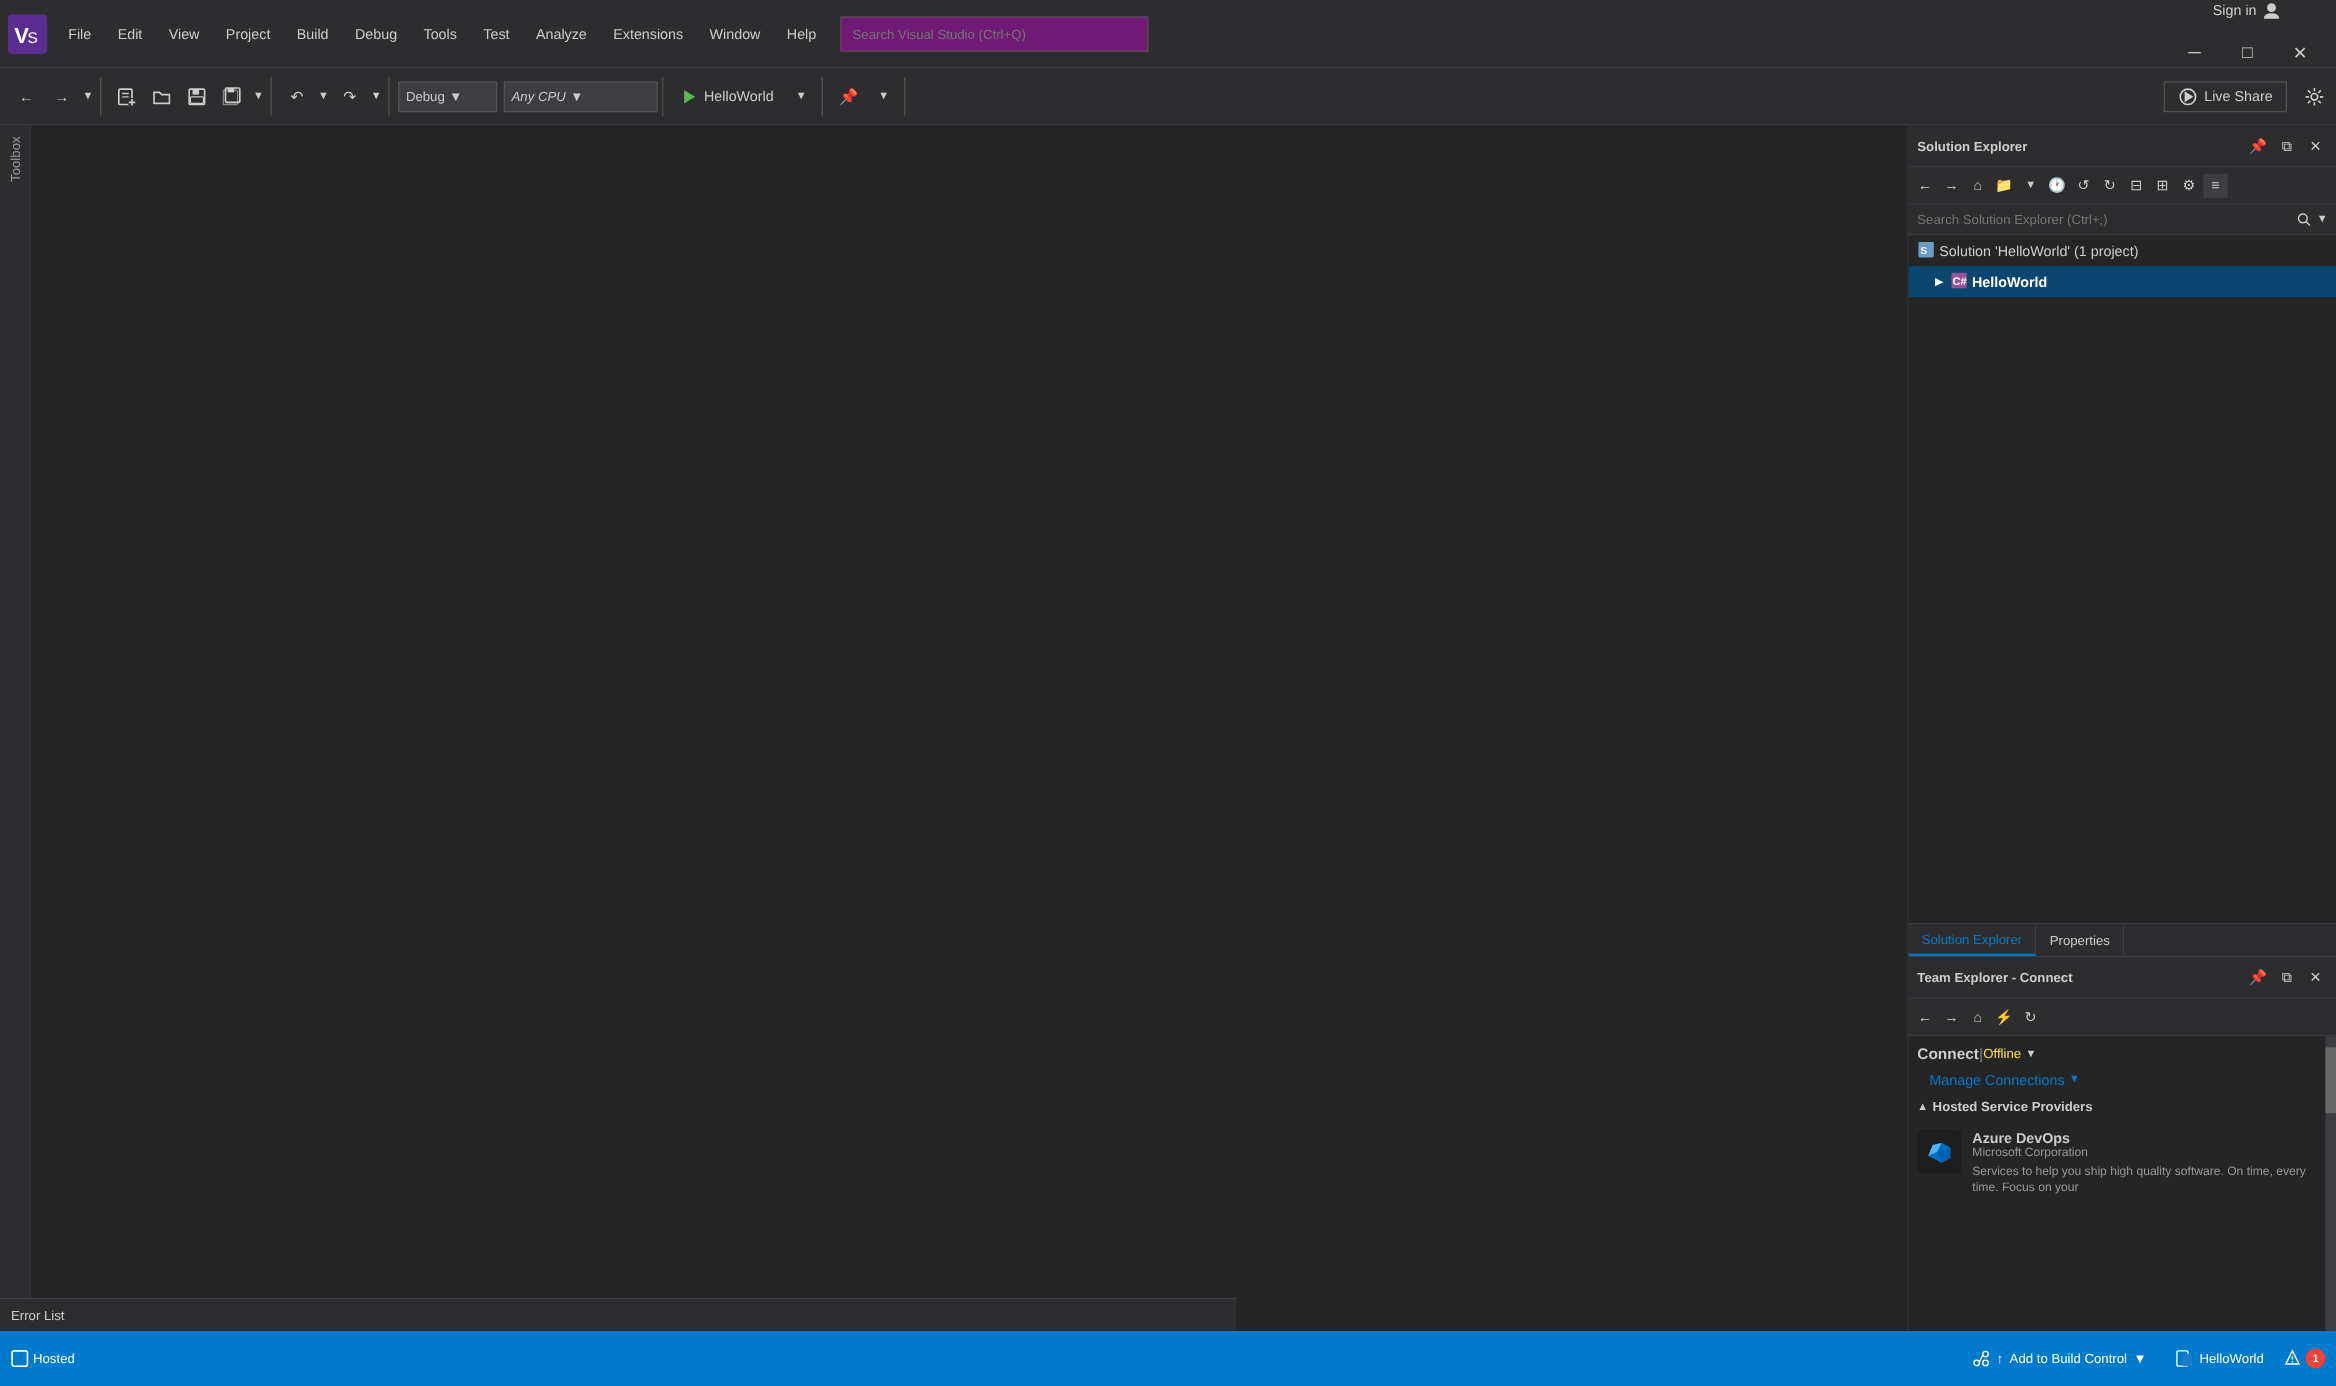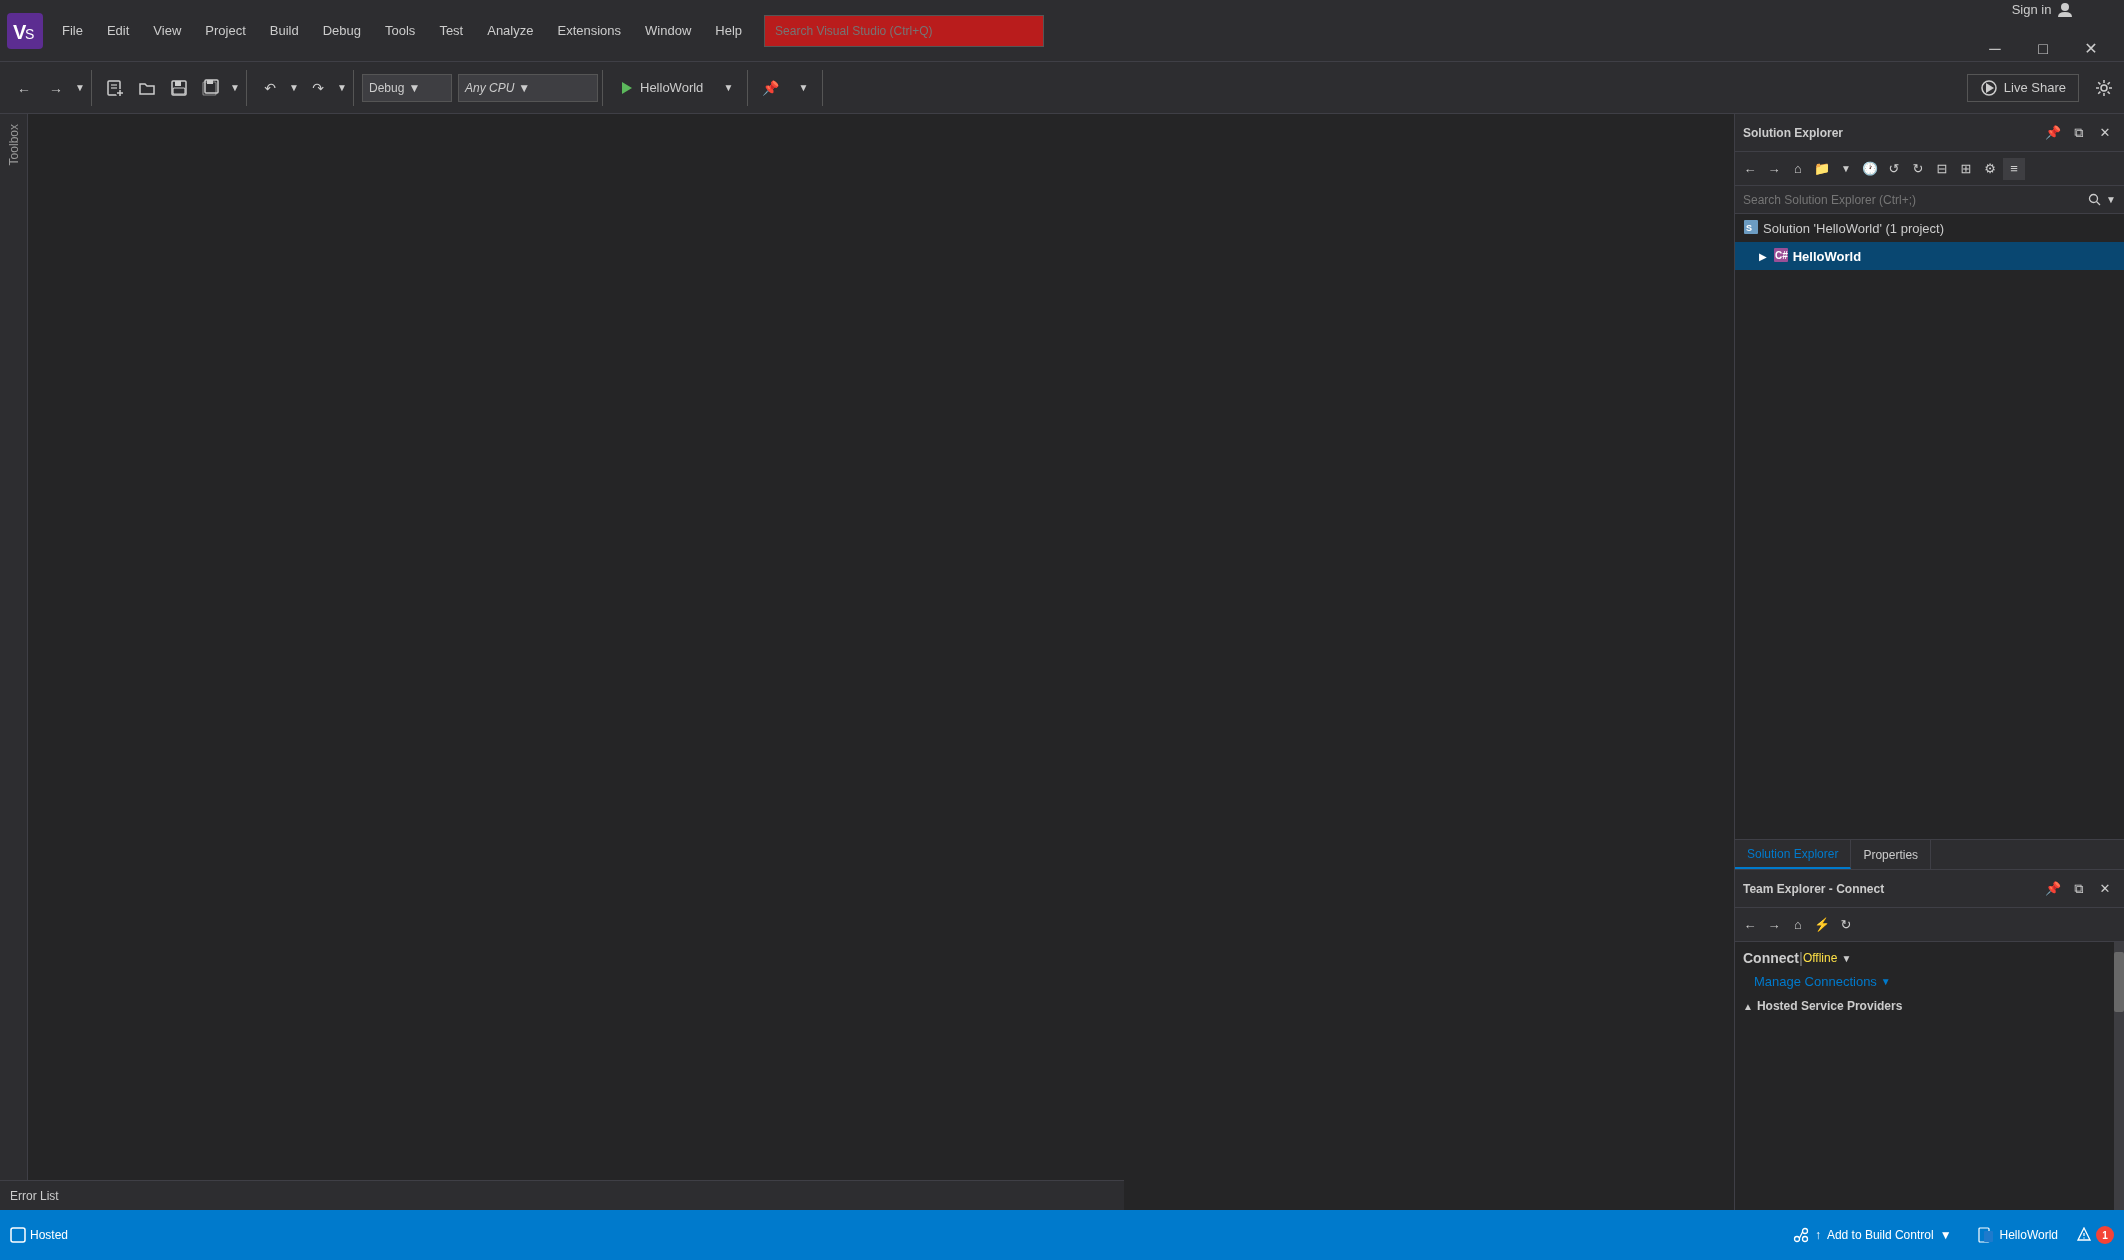--- a/index.html
+++ b/index.html
@@ -471,21 +471,21 @@
     <div class="menu-item">View</div>
     <div class="menu-item">Project</div>
     <div class="menu-item">Build</div>
     <div class="menu-item">Debug</div>
     <div class="menu-item">Tools</div>
     <div class="menu-item">Test</div>
     <div class="menu-item">Analyze</div>
     <div class="menu-item">Extensions</div>
     <div class="menu-item">Window</div>
     <div class="menu-item">Help</div>
-    <input class="search-box" id="search-box" type="text" style="background: #b91c1c; border: 1px solid rgb(85, 85, 85); color: rgb(204, 204, 204); padding: 4px 10px; width: 280px; height: 32px; font-size: 12px; margin-left: 10px; outline: none;" placeholder="Search Visual Studio (Ctrl+Q)">
+    <input class="search-box" id="search-box" type="text" style="background: #701a75; border: 1px solid rgb(85, 85, 85); color: rgb(204, 204, 204); padding: 4px 10px; width: 280px; height: 32px; font-size: 12px; margin-left: 10px; outline: none;" placeholder="Search Visual Studio (Ctrl+Q)">
   </div>
   <div id="title-bar-right">
     <div id="sign-in-btn">
       <span>Sign in</span>
       <svg width="18" height="18" viewBox="0 0 18 18">
         <circle cx="9" cy="6" r="4" fill="#ccc"></circle>
         <path d="M2 16 Q2 11 9 11 Q16 11 16 16" fill="#ccc"></path>
       </svg>
     </div>
     <div id="window-controls">
@@ -683,20 +683,35 @@
         <div class="manage-connections">
           <span>Manage Connections</span>
           <span style="font-size:10px;">▼</span>
         </div>
 
         <div class="section-header">
           <span class="section-triangle">▲</span>
           <span>Hosted Service Providers</span>
         </div>
 
+        <div class="service-item">
+          <div class="service-icon">
+            <svg class="azure-devops-icon" viewBox="0 0 32 32" xmlns="http://www.w3.org/2000/svg">
+              <rect width="32" height="32" rx="3" fill="#1e1e1e"></rect>
+              <path d="M6 20 L10 10 L18 8 L26 12 L26 22 L18 26 Z" fill="#0078d4" opacity="0.9"></path>
+              <path d="M6 20 L14 16 L18 8 L10 10 Z" fill="#50b4ff"></path>
+              <path d="M14 16 L26 12 L26 22 L18 26 Z" fill="#0062ad"></path>
+            </svg>
+          </div>
+          <div class="service-info">
+            <div class="service-name">Azure DevOps</div>
+            <div class="service-company">Microsoft Corporation</div>
+            <div class="service-desc">Services to help you ship high quality software. On time, every time. Focus on your</div>
+          </div>
+        </div>
 
         <div style="position:absolute;right:0;top:0;bottom:0;width:10px;background:#3e3e42;">
           <div style="width:10px;height:60px;background:#686868;border-radius:2px;margin-top:10px;"></div>
         </div>
       </div>
     </div>
 
   </div>
 </div>
 

